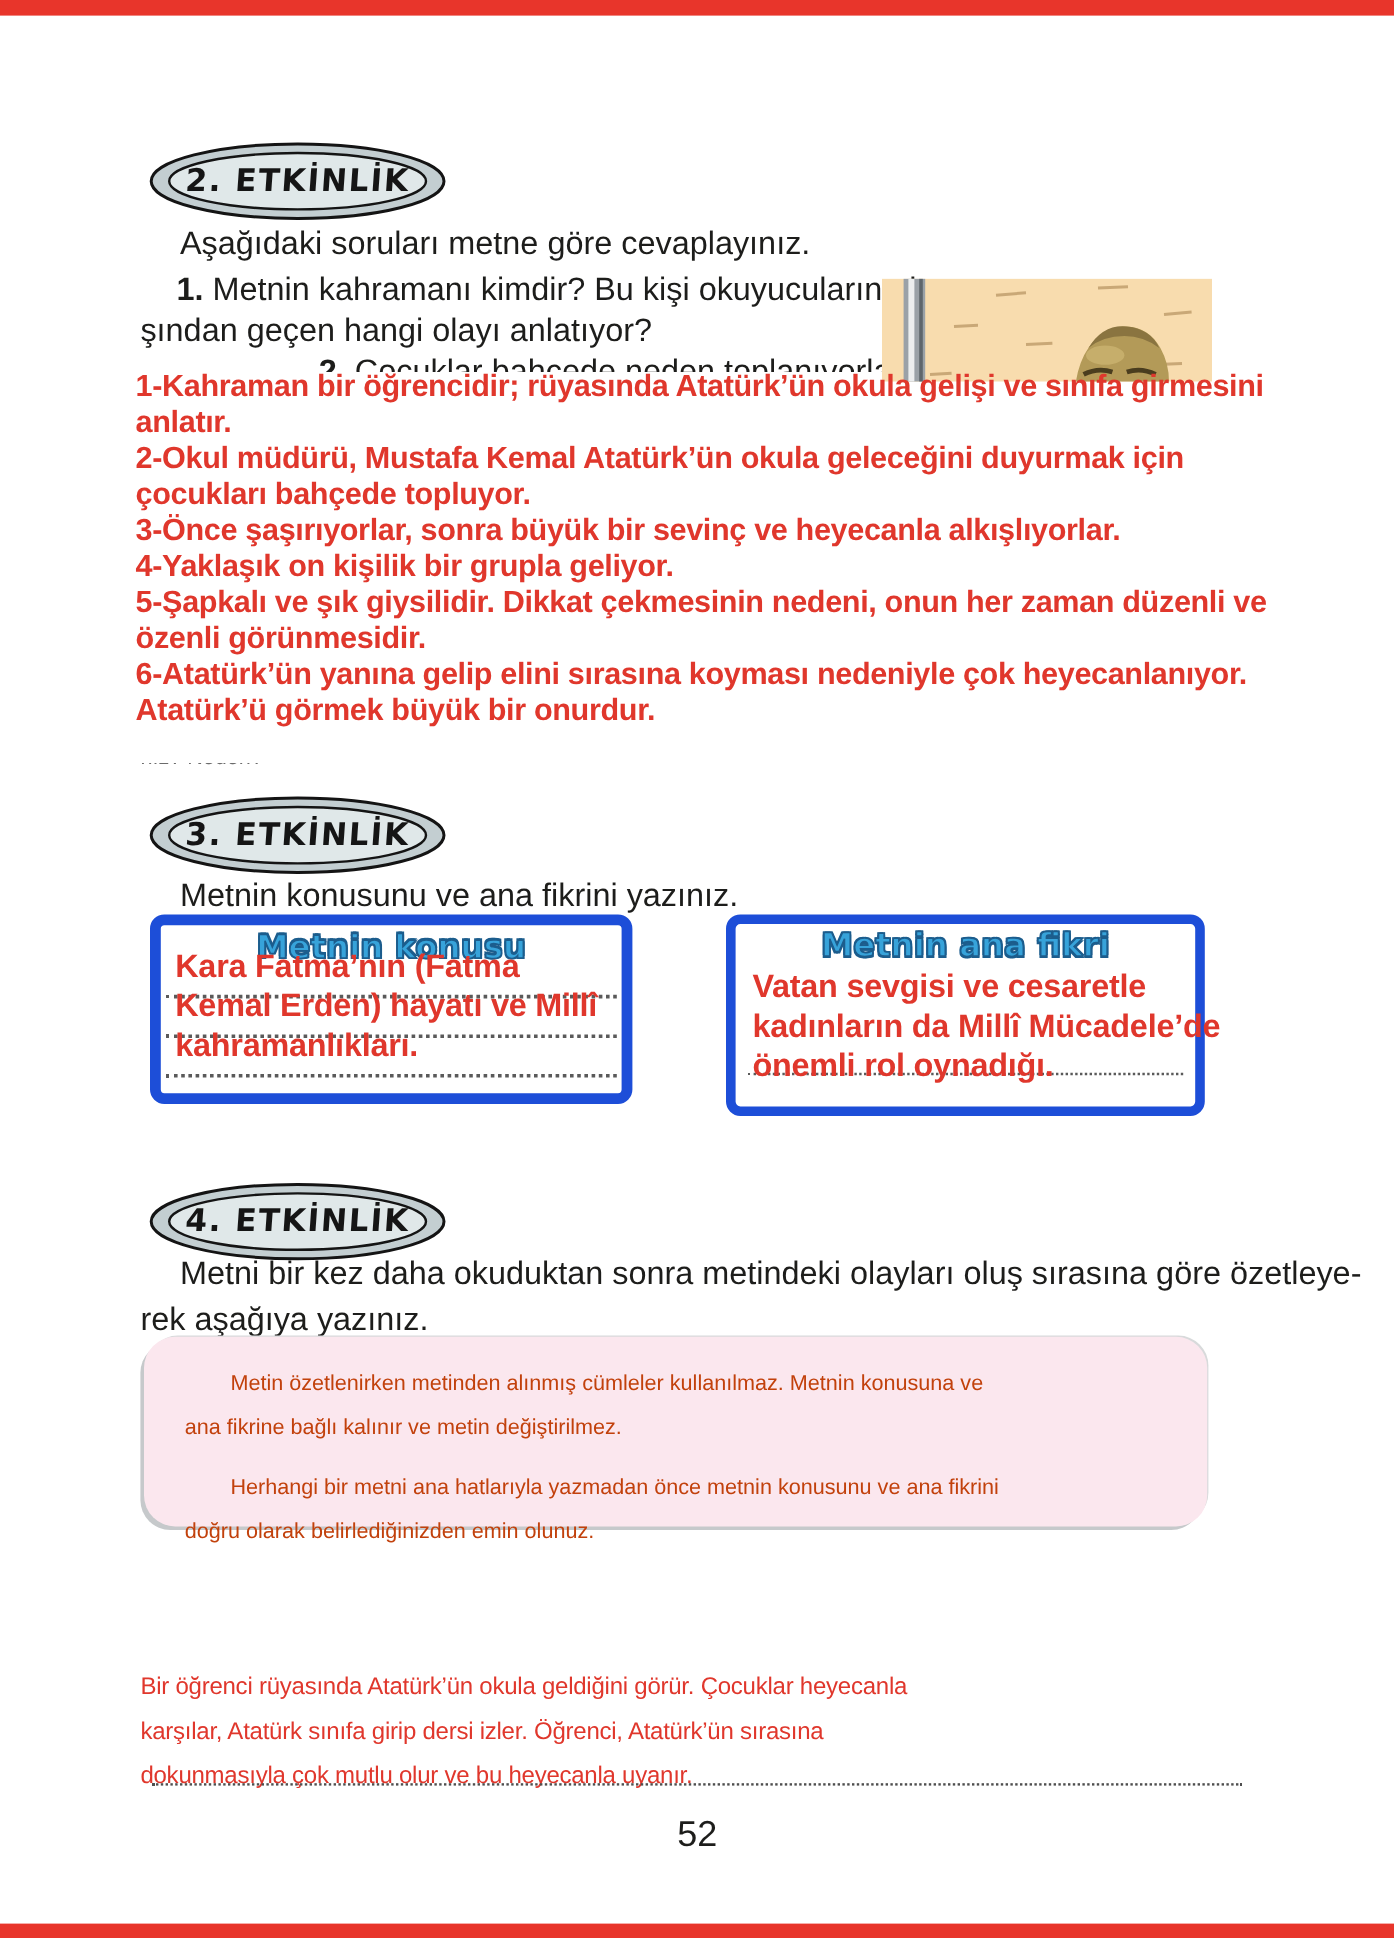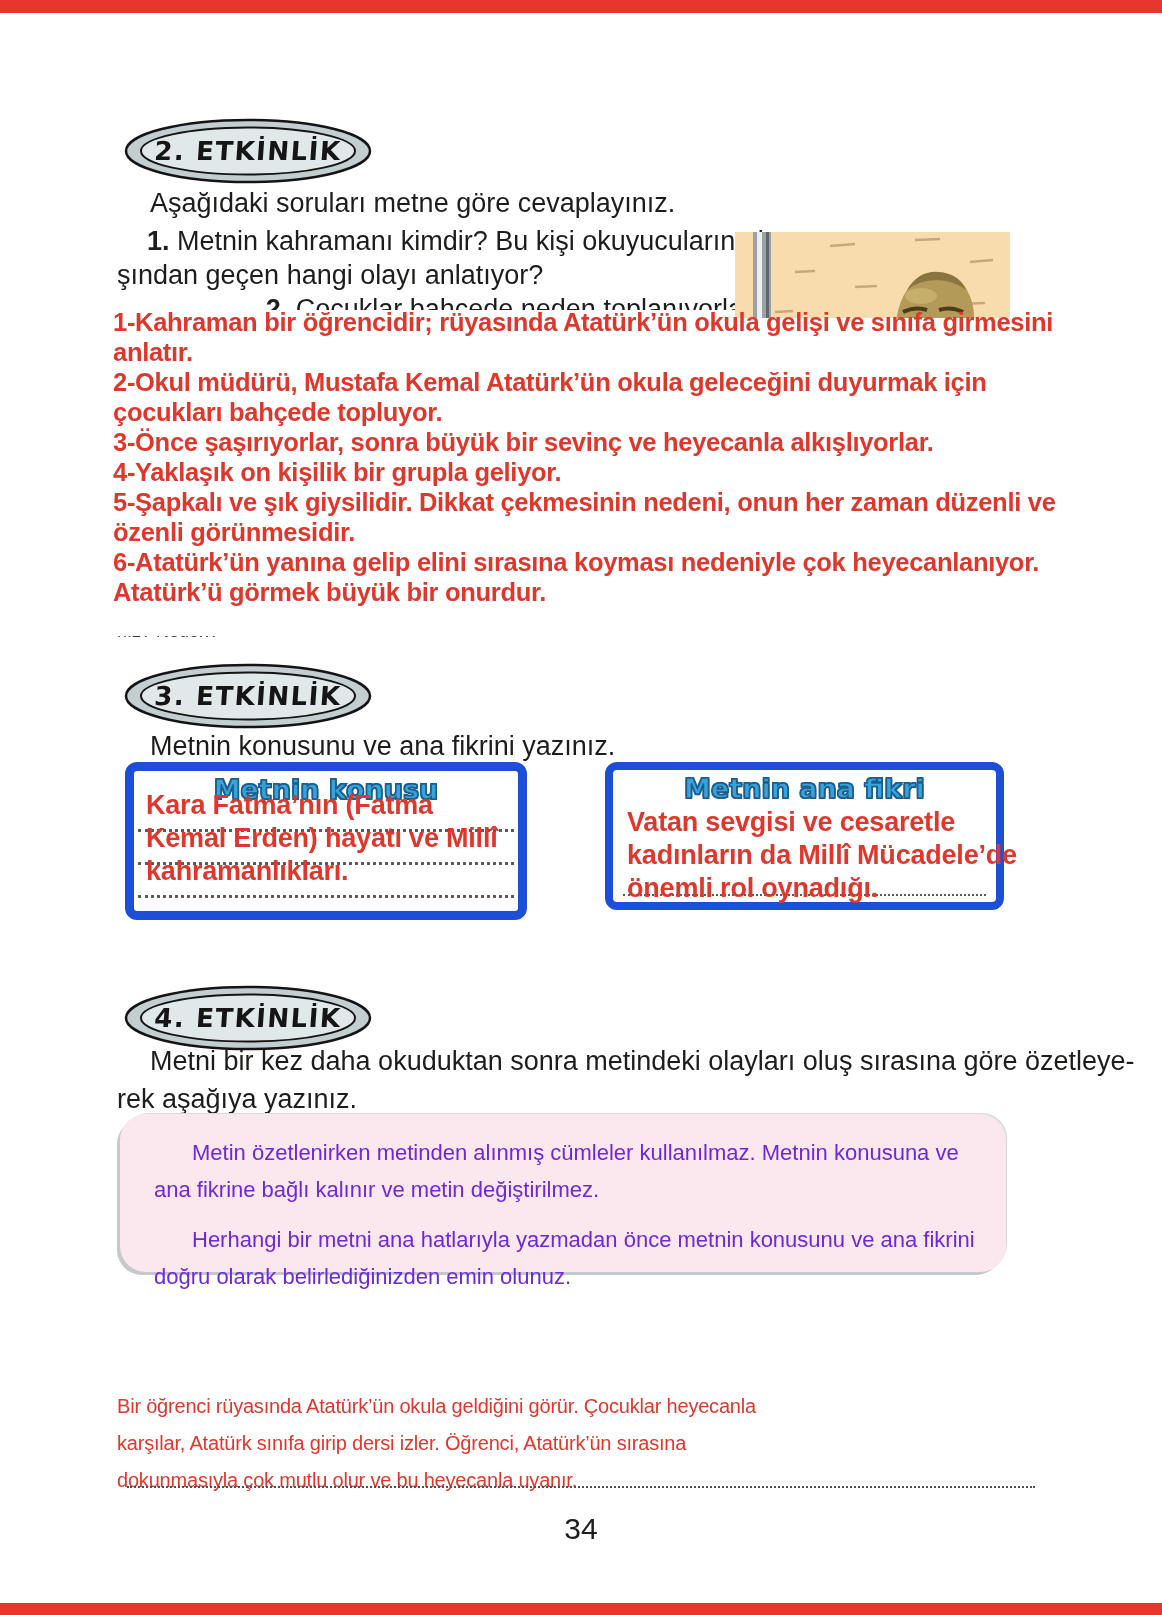--- a/index.html
+++ b/index.html
@@ -49,21 +49,21 @@
     font-size:27px;font-weight:bold;color:#e0372c;line-height:33px;white-space:nowrap;
     letter-spacing:-0.2px;
   }
   .dotline{border-bottom:3px dotted #5a5a5a;z-index:2;}
   
   .notebox{
     background:#fbe7ee;border-radius:26px;box-sizing:border-box;
     box-shadow:-4px 4px 0 -1px #c6c9cb, 2px -2px 0 -1px #d8dadb;
     padding:20px 30px 0 34px;
   }
-  .notebox div{font-size:22px;color:#6d28d9;line-height:37px;white-space:nowrap;}
+  .notebox div{font-size:18px;color:#c2410c;line-height:37px;white-space:nowrap;}
   .notebox div.indent{padding-left:38px;}
   .notebox div.gap{margin-top:13px;}
   
   .summary div{
     font-size:20px;font-weight:normal;color:#e0372c;line-height:37px;
     letter-spacing:-0.2px;white-space:nowrap;
   }
   .sep-dotted{border-top:2.5px dotted #4f4f4f;}
   .pagenum{left:0;right:0;text-align:center;font-size:30px;color:#1d1d1b;}
 </style>
@@ -157,21 +157,21 @@
   <div class="abs dotline" style="left:4px;right:4px;top:58px;"></div>
   <div class="abs dotline" style="left:4px;right:4px;top:91px;"></div>
   <div class="abs dotline" style="left:4px;right:4px;top:124px;"></div>
   <div class="boxanswers" style="left:12px;top:18px;">
       <div> Kara Fatma’nın (Fatma</div>
       <div>Kemal Erden) hayatı ve Millî</div>
       <div>kahramanlıkları.</div>
     </div>
 </div>
 
-<div class="abs pinkbox" style="left:605px;top:762px;width:399px;height:148px;border-width:8px;">
+<div class="abs pinkbox" style="left:605px;top:762px;width:399px;height:168px;border-width:8px;">
   <div class="boxtitle">Metnin ana fikri</div>
   <div class="abs dotline" style="left:10px;right:10px;top:124px;border-bottom-width:2.5px;"></div>
   <div class="boxanswers" style="left:14px;top:36px;">
       <div>Vatan sevgisi ve cesaretle</div>
       <div>kadınların da Millî Mücadele’de</div>
       <div>önemli rol oynadığı.</div>
     </div>
 </div>
 
 <div class="abs badge" style="left:123px;top:985px;">
@@ -192,13 +192,13 @@
     <div>doğru olarak belirlediğinizden emin olunuz.</div>
   </div>
 
 <div class="abs summary" style="left:117px;top:1388px;">
     <div>Bir öğrenci rüyasında Atatürk’ün okula geldiğini görür. Çocuklar heyecanla</div>
     <div>karşılar, Atatürk sınıfa girip dersi izler. Öğrenci, Atatürk’ün sırasına</div>
     <div>dokunmasıyla çok mutlu olur ve bu heyecanla uyanır.</div>
   </div>
 
 <div class="abs sep-dotted" style="left:127px;top:1486px;width:908px;"></div>
-<div class="abs pagenum" style="top:1512px;">34</div>
+<div class="abs pagenum" style="top:1512px;">52</div>
 
 </body></html>

